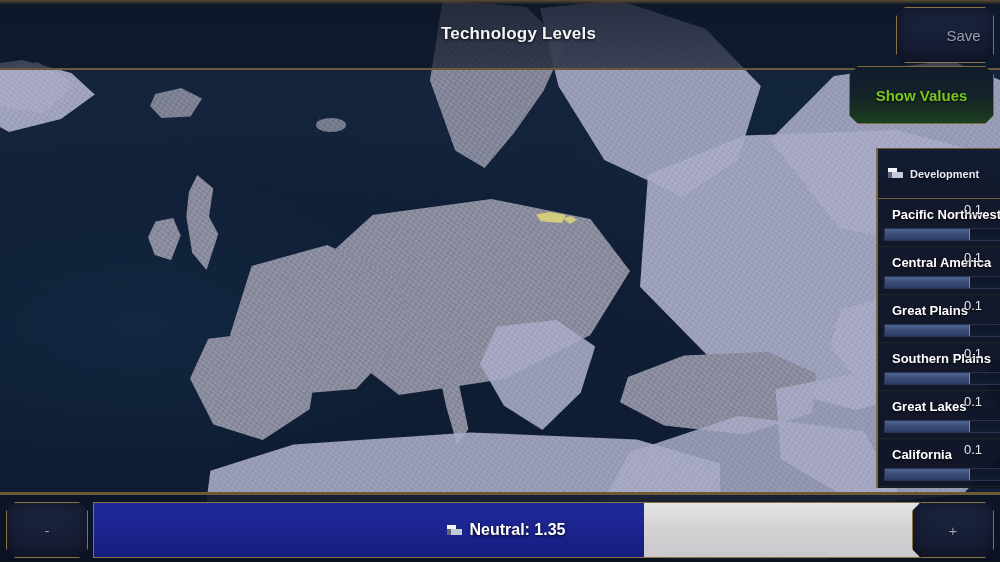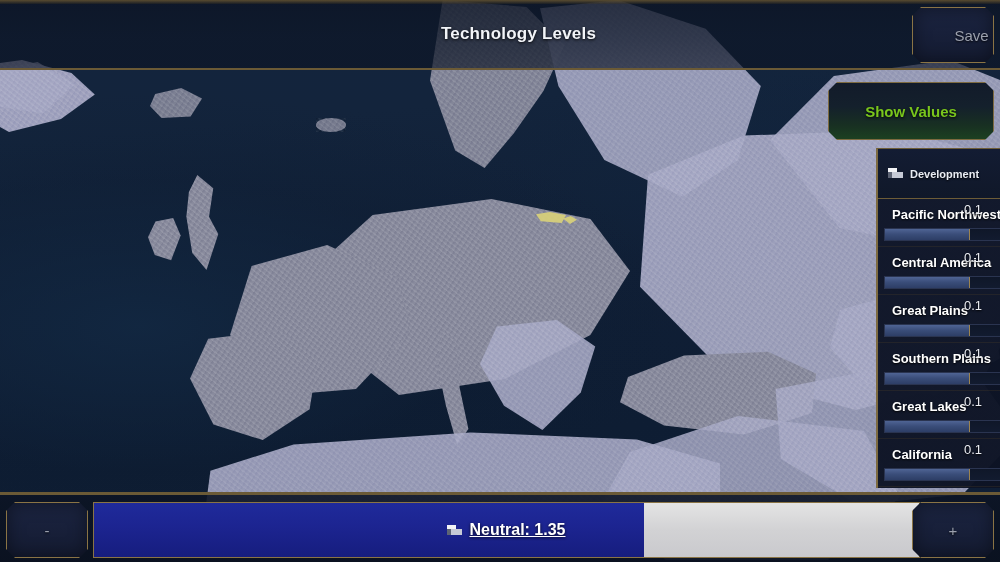--- a/index.html
+++ b/index.html
@@ -78,27 +78,27 @@
     color: #9ba0ad;
     font-size: 15px;
     display: flex; align-items: center; justify-content: center;
     cursor: pointer;
     clip-path: polygon(9px 0, calc(100% - 9px) 0, 100% 9px, 100% calc(100% - 9px), calc(100% - 9px) 100%, 9px 100%, 0 calc(100% - 9px), 0 9px);
     text-shadow: 0 1px 2px rgba(0,0,0,0.8);
     box-shadow: inset 0 0 18px rgba(0,0,0,0.45);
   }
 
   #back-button  { left: 6px;  top: 7px;  width: 82px;  height: 56px; }
-  #save-button  { right: 6px; top: 7px;  width: 82px;  height: 56px; padding-left: 37px; }
+  #save-button  { right: 6px; top: 7px;  width: 98px;  height: 56px; padding-left: 37px; }
 
   
   #show-values-button {
     position: absolute;
-    right: 6px; top: 82px;
-    width: 166px; height: 58px;
+    right: 6px; top: 66px;
+    width: 145px; height: 58px;
     background: linear-gradient(180deg, #121b2a 0%, #14202c 42%, #183022 76%, #1c4021 100%);
     border: 1px solid #7d6a40;
     color: #79c61c;
     font-size: 15px; font-weight: bold;
     display: flex; align-items: center; justify-content: center;
     cursor: pointer;
     clip-path: polygon(9px 0, calc(100% - 9px) 0, 100% 9px, 100% calc(100% - 9px), calc(100% - 9px) 100%, 9px 100%, 0 calc(100% - 9px), 0 9px);
     text-shadow: 0 1px 3px rgba(0,0,0,0.85);
     z-index: 45;
   }
@@ -225,21 +225,20 @@
     background: linear-gradient(180deg, #1f2a9b 0%, #1c2490 45%, #161d7e 100%);
   }
   #neutral-slider-label {
     position: absolute; inset: 0;
     display: flex; align-items: center; justify-content: center;
     gap: 7px;
     color: #ffffff;
     font-size: 16px; font-weight: bold;
     text-shadow: 0 1px 3px rgba(0,0,0,0.85);
     pointer-events: none;
-    text-decoration: underline;
   }
 
   .yellow-region {
     position: absolute;
     background: #d8d07a;
     opacity: 0.92;
     border-radius: 2px;
   }
 </style>
 </head>

